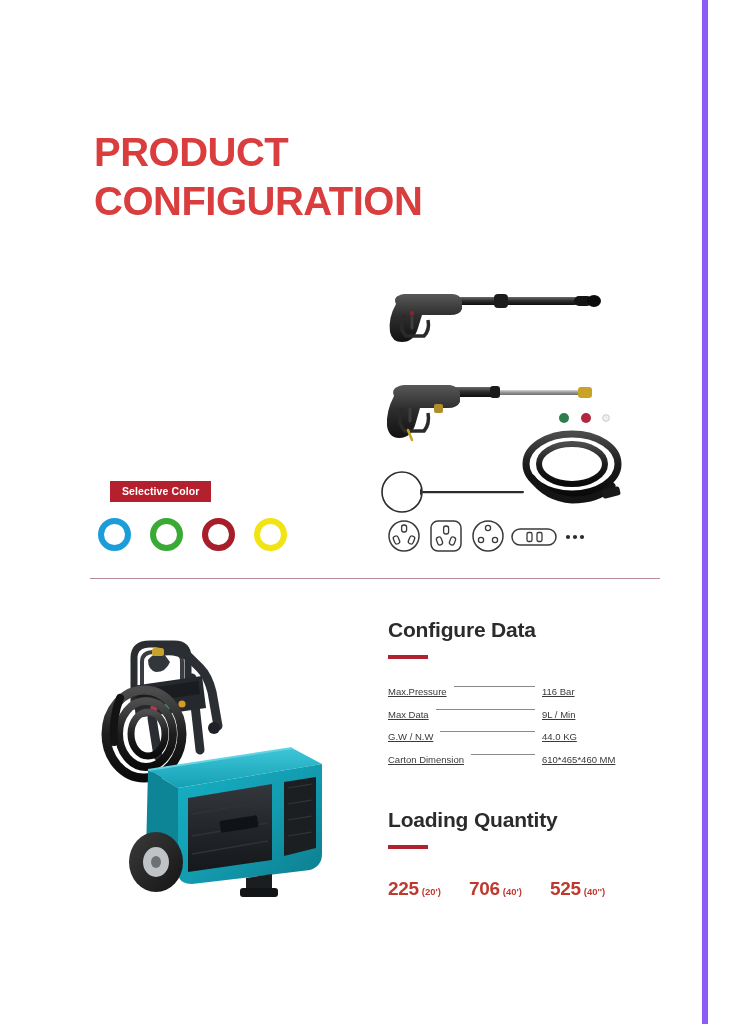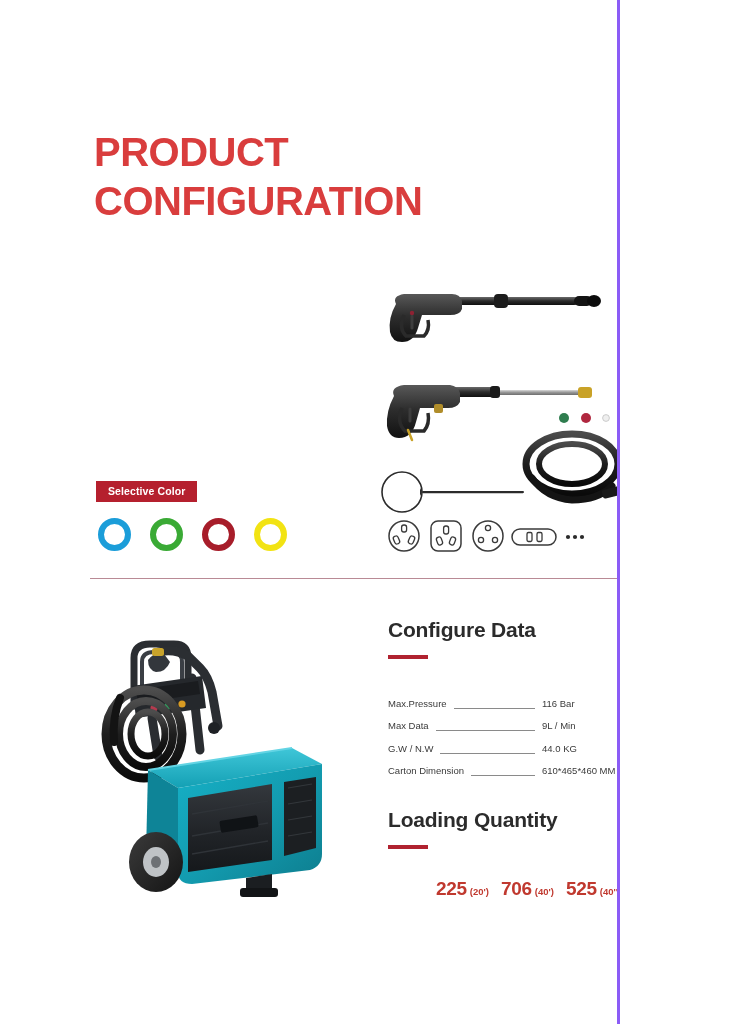--- a/index.html
+++ b/index.html
@@ -6,25 +6,25 @@
     margin: 0;
     padding: 0;
     background: #ffffff;
   }
   body {
     font-family: "Liberation Sans", sans-serif;
     -webkit-font-smoothing: antialiased;
   }
   .page {
     position: relative;
-    width: 620px;
+    width: 708px;
     height: 1024px;
     background: #ffffff;
     overflow: hidden;
-    border-right: 3px solid #8b5cf6;
+    border-right: 6px solid #8b5cf6;
     box-sizing: border-box;
   }
 
   
   .title-block {
     position: absolute;
     left: 94px;
     top: 128px;
   }
   .title-line {
@@ -71,20 +71,21 @@
     top: 481px;
   }
   .selective-badge {
     display: inline-block;
     background: #b5202e;
     color: #ffffff;
     font-size: 10.5px;
     font-weight: bold;
     padding: 4px 12px 5px 12px;
     letter-spacing: 0.1px;
+    margin-left: 14px;
   }
   .ring-row {
     display: flex;
     gap: 19px;
     margin-top: 16px;
     margin-left: 2px;
   }
   .ring {
     width: 33px;
     height: 33px;
@@ -118,23 +119,24 @@
     left: 388px;
     top: 618px;
   }
   .tech-table {
     margin-top: 27px;
     font-size: 9.5px;
     color: #3a3a3a;
   }
   .tech-row {
     display: flex;
-    align-items: flex-end;
+    align-items: flex-start;
     height: 22.5px;
     width: 258px;
+    text-decoration: underline;
   }
   .tech-label { white-space: nowrap; }
   .tech-lead {
     flex: 1;
     height: 1px;
     background: #8a8a8a;
     margin: 0 7px;
     min-width: 10px;
   }
   .tech-value {
@@ -146,22 +148,21 @@
 
   
   .loading-block {
     position: absolute;
     left: 388px;
     top: 808px;
   }
   .qty-row {
     display: flex;
     margin-top: 29px;
-    gap: 12px;
-    margin-left: 48px;
+    gap: 28px;
   }
   .qty-item {
     color: #c0392f;
     white-space: nowrap;
   }
   .qty-num {
     font-size: 19px;
     font-weight: bold;
     letter-spacing: -0.3px;
   }

